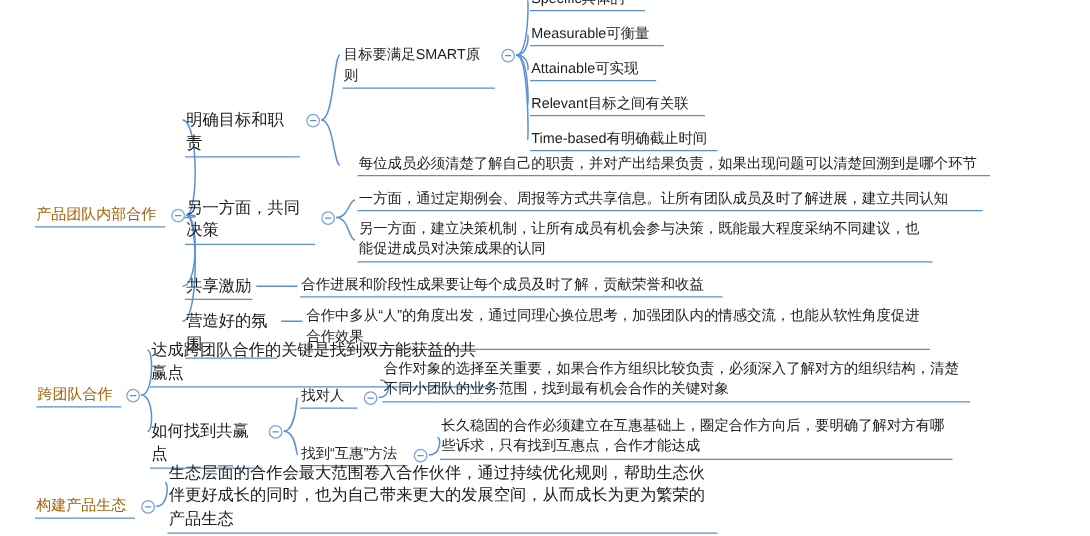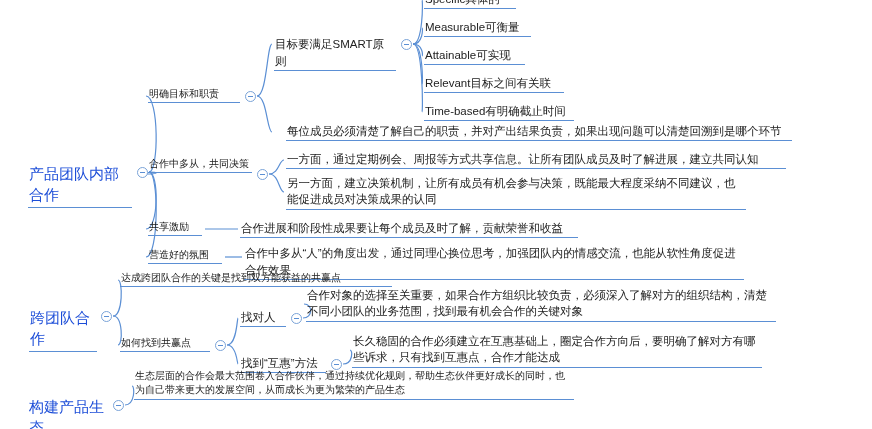--- a/index.html
+++ b/index.html
@@ -30,25 +30,25 @@
     position: absolute;
     font-size: 11.5px;
     color: #1a1a1a;
     line-height: 1.45;
     white-space: pre-wrap;
     box-sizing: border-box;
     padding: 0 1px 1px 1px;
     border-bottom: 1.2px solid #5b8fd4;
   }
   .node.lvl1 {
-    font-size: 15px;
-    color: #1d4ed8;
+    font-size: 12px;
+    color: #a16207;
   }
   .node.lvl2 {
-    font-size: 10px;
+    font-size: 13px;
   }
   .node.leaf {
     font-size: 11.5px;
     color: #222;
   }
   .collapse {
     position: absolute;
     width: 11px;
     height: 11px;
     border: 1px solid #7aa3d8;
@@ -100,21 +100,21 @@
       <div class="node lvl2" style="left: 148px; width: 92px; top: 86.5px;">明确目标和职责</div>
       <div class="collapse" style="left: 245px; top: 90.5px;"></div>
       <div class="node lvl2 leaf" style="left: 274px; width: 122px; top: 36px;">目标要满足SMART原则</div>
       <div class="collapse" style="left: 401px; top: 38.5px;"></div>
       <div class="node lvl2 leaf" style="left: 424px; width: 92px; top: -9.5px;">Specific具体的</div>
       <div class="node lvl2 leaf" style="left: 424px; width: 107px; top: 18.5px;">Measurable可衡量</div>
       <div class="node lvl2 leaf" style="left: 424px; width: 101px; top: 46.5px;">Attainable可实现</div>
       <div class="node lvl2 leaf" style="left: 424px; width: 140px; top: 74.5px;">Relevant目标之间有关联</div>
       <div class="node lvl2 leaf" style="left: 424px; width: 150px; top: 102.5px;">Time-based有明确截止时间</div>
       <div class="node lvl2 leaf" style="left: 286px; width: 506px; top: 122.5px;">每位成员必须清楚了解自己的职责，并对产出结果负责，如果出现问题可以清楚回溯到是哪个环节</div>
-      <div class="node lvl2" style="left: 148px; width: 104px; top: 156.5px;">合作中多从，共同决策</div>
+      <div class="node lvl2" style="left: 148px; width: 104px; top: 156.5px;">另一方面，共同决策</div>
       <div class="collapse" style="left: 257px; top: 168.5px;"></div>
       <div class="node lvl2 leaf" style="left: 286px; width: 500px; top: 150.5px;">一方面，通过定期例会、周报等方式共享信息。让所有团队成员及时了解进展，建立共同认知</div>
       <div class="node lvl2 leaf" style="left: 286px; width: 460px; top: 174.5px;">另一方面，建立决策机制，让所有成员有机会参与决策，既能最大程度采纳不同建议，也能促进成员对决策成果的认同</div>
       <div class="node lvl2" style="left: 148px; width: 54px; top: 219.5px;">共享激励</div>
       <div class="node lvl2 leaf" style="left: 240px; width: 338px; top: 219.5px;">合作进展和阶段性成果要让每个成员及时了解，贡献荣誉和收益</div>
       <div class="node lvl2" style="left: 148px; width: 74px; top: 247.5px;">营造好的氛围</div>
       <div class="node lvl2 leaf" style="left: 244px; width: 500px; top: 245px;">合作中多从“人”的角度出发，通过同理心换位思考，加强团队内的情感交流，也能从软性角度促进合作效果</div>
       <div class="node lvl1" style="left: 29px; width: 68px; top: 306.5px;">跨团队合作</div>
       <div class="collapse" style="left: 101px; top: 310.5px;"></div>
       <div class="node lvl2" style="left: 120px; width: 272px; top: 270.5px;">达成跨团队合作的关键是找到双方能获益的共赢点</div>

